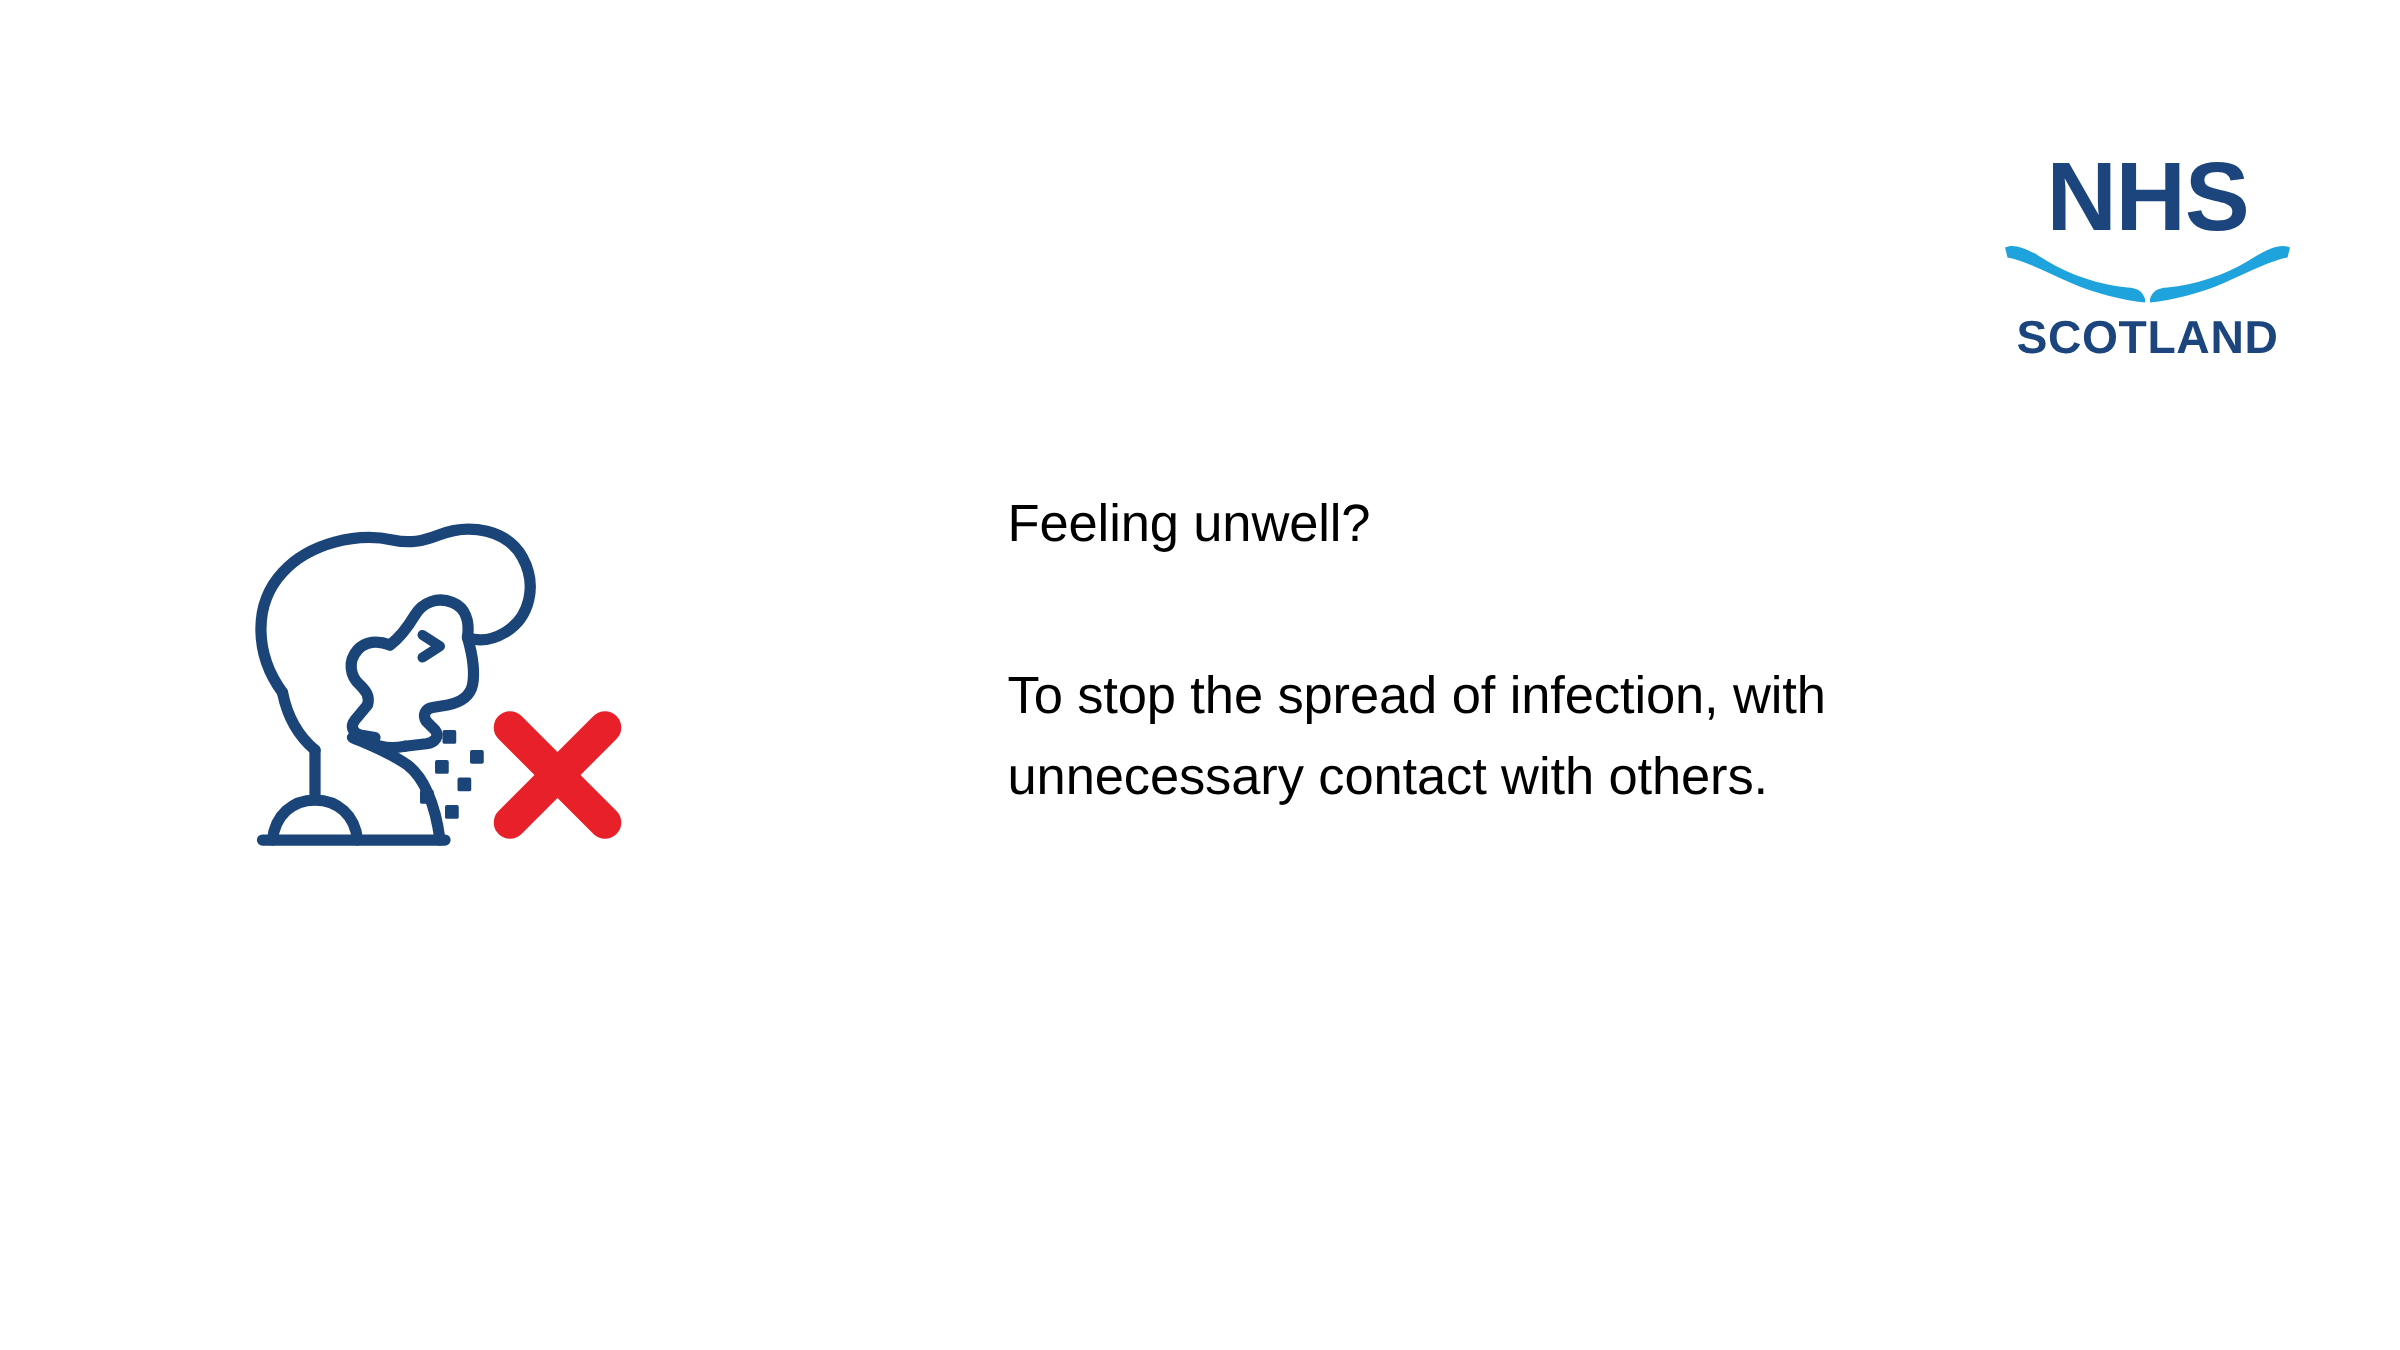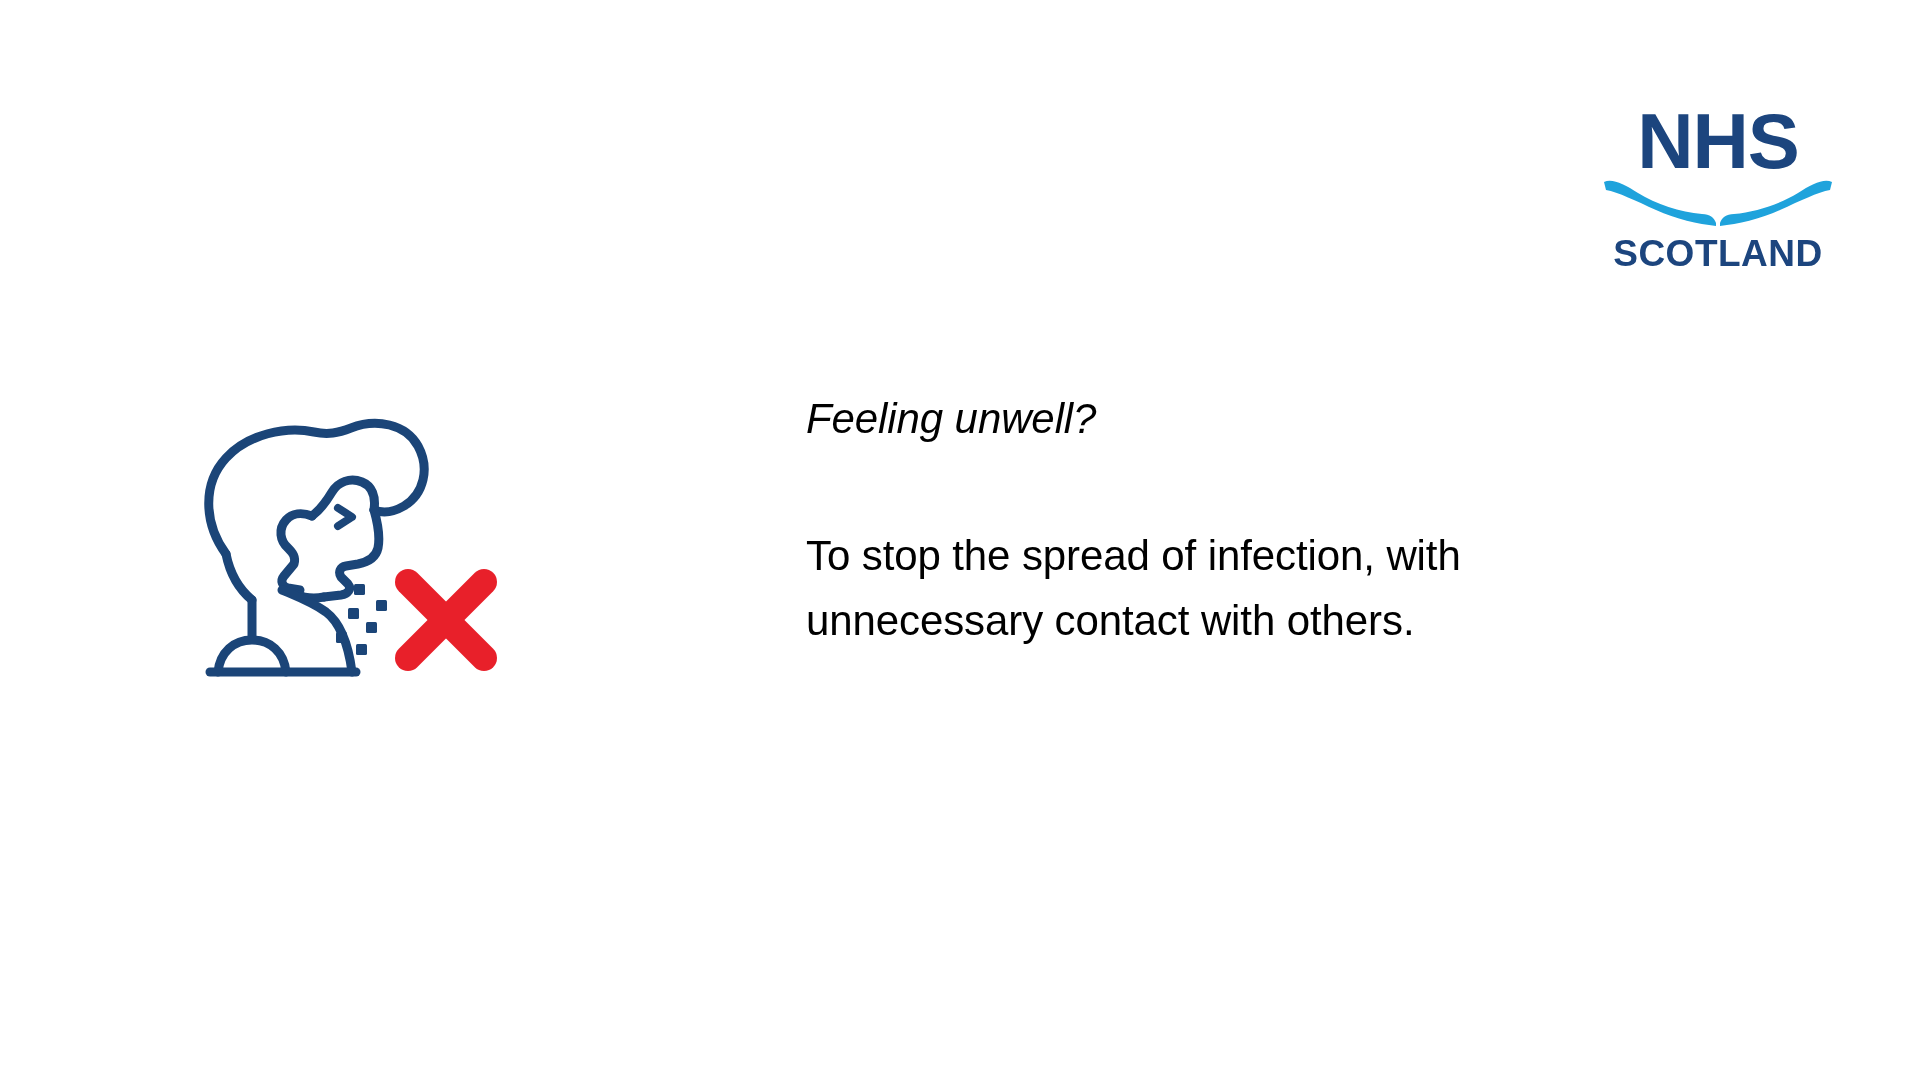--- a/index.html
+++ b/index.html
@@ -17,21 +17,21 @@
     position: relative;
     width: 1920px;
     height: 1080px;
     background: #ffffff;
   }
 
   
   #nhs-logo {
     position: absolute;
     left: 1598px;
-    top: 90px;
+    top: 106px;
     width: 240px;
     height: 185px;
   }
   #nhs-logo svg { display: block; width: 240px; height: 185px; }
 
   
   #illustration {
     position: absolute;
     left: 196px;
     top: 396px;
@@ -49,21 +49,20 @@
   }
 
   #headline {
     font-family: "Liberation Sans", sans-serif;
     font-size: 42px;
     font-weight: 400;
     line-height: 1.30;
     color: #000000;
     letter-spacing: -0.1px;
     white-space: nowrap;
-    font-style: italic;
   }
 
   #body-text {
     margin-top: 76px;
     font-family: "Liberation Sans", sans-serif;
     font-size: 42px;
     font-weight: 400;
     line-height: 1.55;
     color: #000000;
     letter-spacing: -0.1px;

